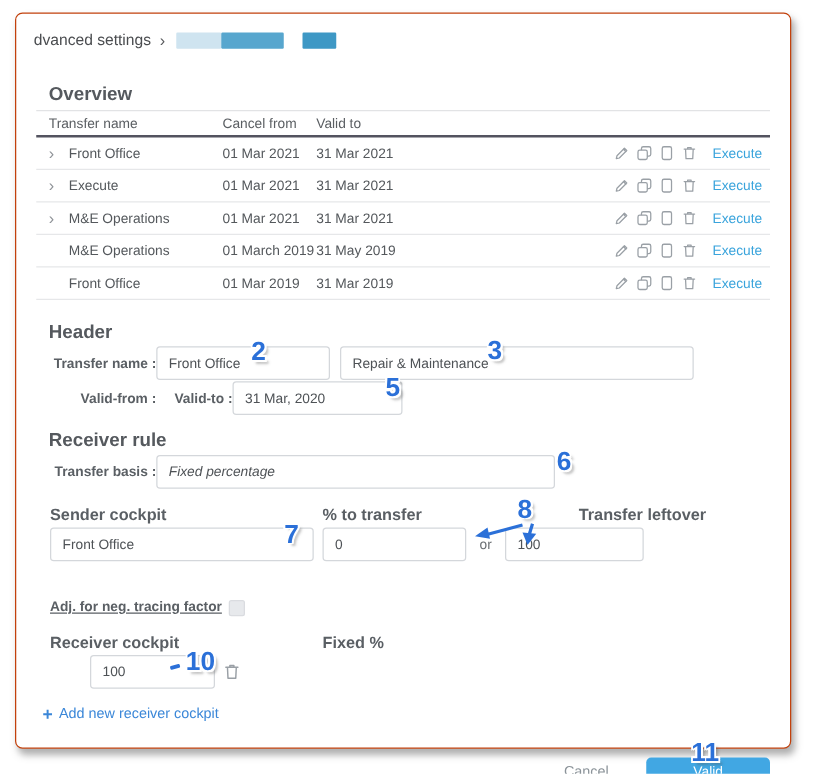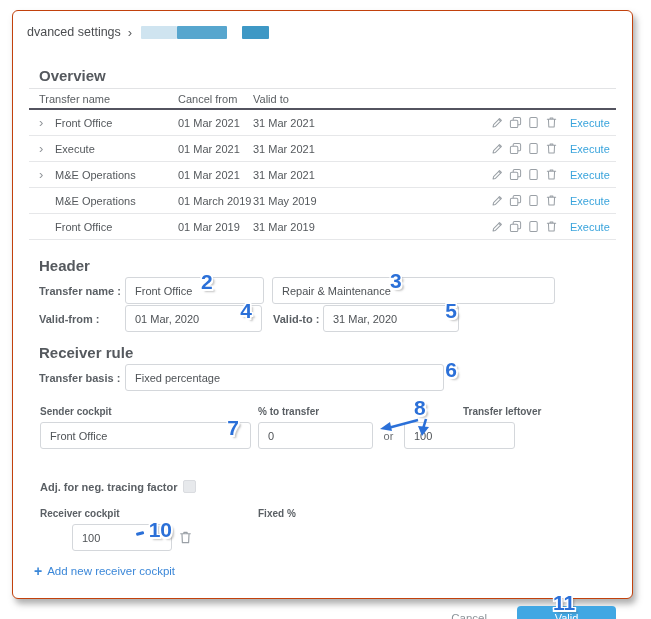--- a/index.html
+++ b/index.html
@@ -32,41 +32,41 @@
   .c-to{width:95px;}
   .c-fill{flex:1;}
   .expander{width:12px;margin-right:4px;color:#8f9398;font-size:13px;line-height:10px;cursor:pointer;}
   .expander.hid{visibility:hidden;}
   .c-icons{display:flex;align-items:center;gap:5px;margin-right:12px;}
   .c-icons svg{display:block;cursor:pointer;}
   .c-exec{width:44px;text-align:left;color:#3aa4dc;cursor:pointer;text-decoration:none;padding-right:2px;}
   
   .frm-row{display:flex;align-items:center;margin-left:10px;margin-top:1px;}
   .frm-row.first{margin-top:3px;}
-  .lbl{width:86px;font-size:11px;font-weight:700;color:#5a5f64;flex:none;}
+  .lbl{width:86px;font-size:11px;font-weight:700;color:#5a5f64;flex:none;text-align:right;}
   .lbl2{width:50px;margin-left:11px;}
   .inp-wrap{position:relative;display:inline-block;flex:none;}
   input.inp{
     box-sizing:border-box;height:27px;border:1px solid #d4d7db;border-radius:3px;
     font-family:"Liberation Sans",sans-serif;font-size:11px;color:#4e5256;
     padding:0 9px;background:#fff;outline:none;display:block;
   }
   .w139{width:139px;}.w283{width:283px;margin-left:8px;}.w137{width:137px;}.w136{width:136px;}
-  .w319{width:319px;}.w211{width:211px;}.w115{width:115px;}.w111{width:111px;}.w186{width:186px;}.w100{width:100px;}
+  .w319{width:319px;font-style:italic;}.w211{width:211px;}.w115{width:115px;}.w111{width:111px;}.w186{width:186px;}.w100{width:100px;}
   
   .colsec{margin-left:11px;position:relative;}
   .sender{margin-top:13px;}
-  .lblrow{display:flex;font-size:10px;font-weight:700;color:#5a5f64;height:13px;align-items:flex-end;}
+  .lblrow{display:flex;font-size:13px;font-weight:700;color:#5a5f64;height:13px;align-items:flex-start;}
   .inprow{display:flex;align-items:center;margin-top:5px;}
   .lw1{width:218px;}.lw2{width:146px;}.lw3{padding-left:59px;}
   .gap7{width:7px;}.orcell{width:31px;text-align:center;font-size:11px;color:#6a6e72;font-weight:400;}
   .rgap{width:32px;}.tgap{width:26px;display:flex;justify-content:center;}
   .lwr1{width:218px;}.lwr2{width:100px;}
   
-  .chkrow{display:flex;align-items:flex-end;margin-left:11px;margin-top:31px;font-size:11px;font-weight:700;color:#5a5f64;}
+  .chkrow{display:flex;align-items:flex-start;margin-left:11px;margin-top:31px;font-size:11px;font-weight:700;color:#5a5f64;text-decoration:underline;}
   .chk{appearance:none;-webkit-appearance:none;width:13px;height:13px;background:#e7e9ec;border:1px solid #dadce0;border-radius:2px;margin:0 0 0 5px;cursor:pointer;}
   .recv{margin-top:13px;}
   
   .addlink{margin-left:5px;margin-top:14px;display:flex;align-items:center;font-size:11.5px;color:#3b87d8;cursor:pointer;}
   .plus{font-size:14px;font-weight:700;margin-right:5px;line-height:12px;}
   
   .footer{display:flex;justify-content:flex-end;align-items:center;margin-top:29px;}
   .cancel{font-size:11.5px;color:#8b9399;cursor:pointer;margin-right:30px;}
   .savebtn{
     position:relative;width:99px;height:24px;background:#41a7e3;border:none;border-radius:4px;
@@ -249,24 +249,20 @@
       <input class="inp w139" value="Front Office" style="">
       <span class="ann" style="left:76px;top:-6px;">2</span>
     </span>
     <span class="inp-wrap">
       <input class="inp w283" value="Repair &amp; Maintenance" style="">
       <span class="ann" style="left:126px;top:-7px;">3</span>
     </span>
   </div>
   <div class="frm-row">
     <span class="lbl">Valid-from :</span>
-    <span class="inp-wrap">
-      <input class="inp w137" value="01 Mar, 2020" style="">
-      <span class="ann" style="right:10px;top:-5px;">4</span>
-    </span>
     <span class="lbl lbl2">Valid-to :</span>
     <span class="inp-wrap">
       <input class="inp w136" value="31 Mar, 2020" style="">
       <span class="ann" style="right:2px;top:-5px;">5</span>
     </span>
   </div>
 
   <div class="sec-title t-receiver-rule">Receiver rule</div>
   <div class="frm-row first">
     <span class="lbl">Transfer basis :</span>

